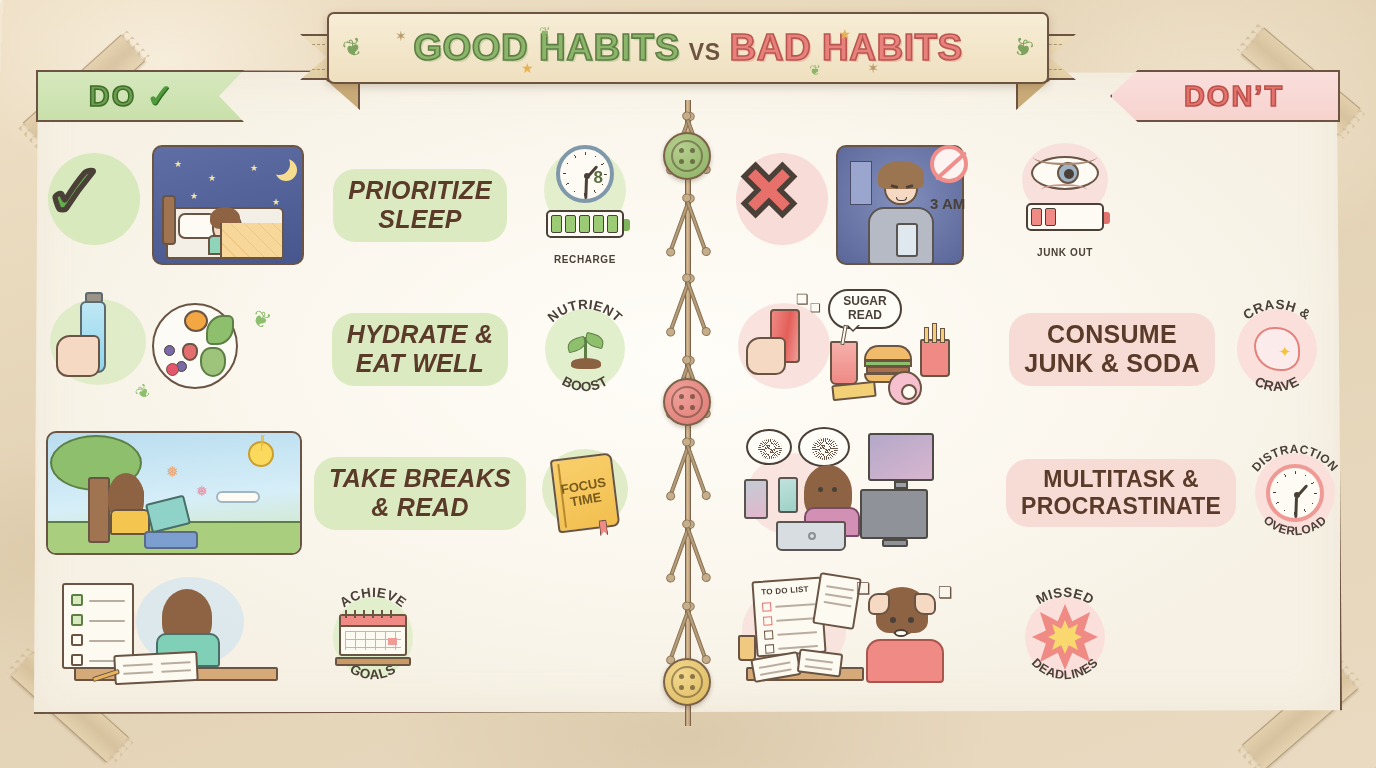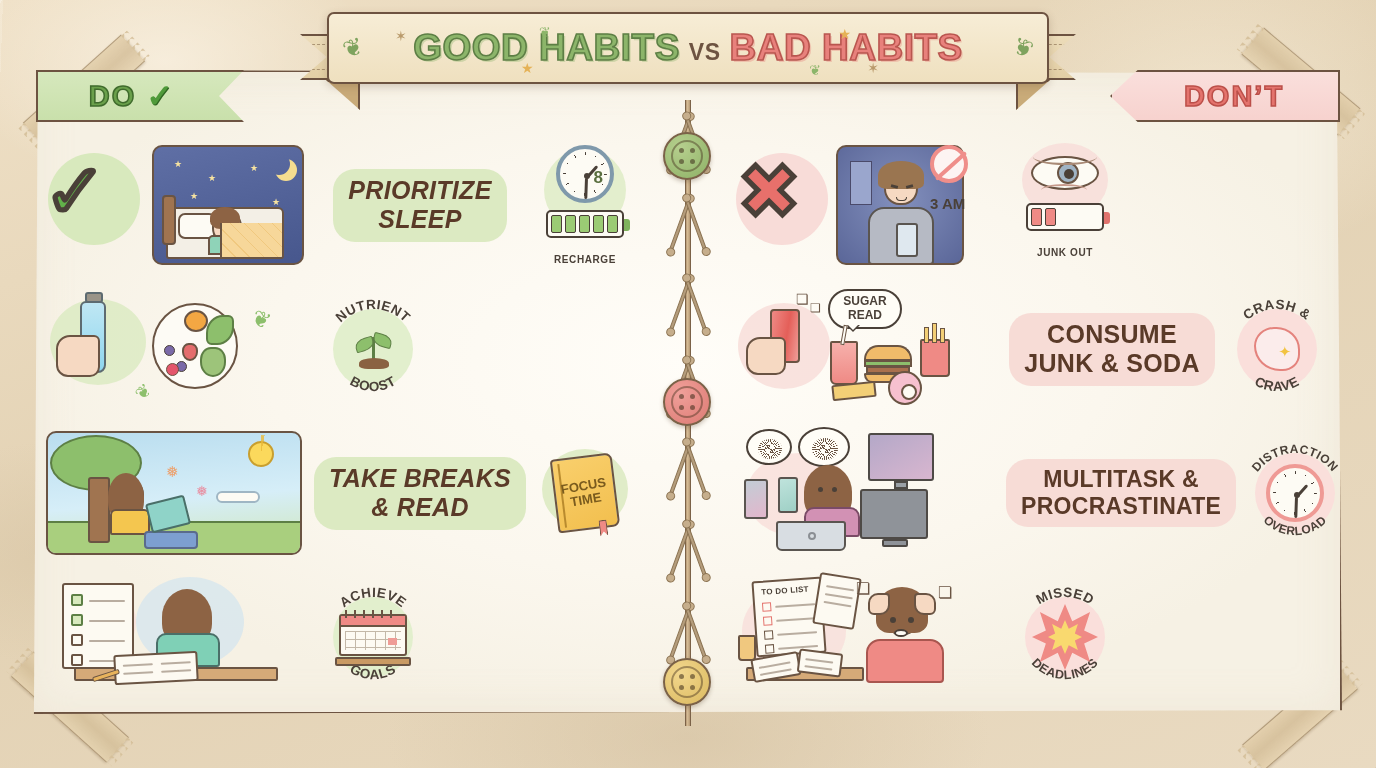--- a/index.html
+++ b/index.html
@@ -491,20 +491,24 @@
           <div class="food" style="left:52px;top:10px;width:28px;height:30px;border-radius:60% 20% 60% 20%;background:#8dbf6c;border:2px solid #5d7f45;"></div>
           <div class="food" style="left:46px;top:42px;width:26px;height:30px;border-radius:50% 50% 60% 60%;background:#9dc47a;border:2px solid #5d7f45;"></div>
           <div class="food" style="left:28px;top:38px;width:16px;height:18px;background:#e46d6d;border:2px solid #6a5443;border-radius:50% 50% 60% 60%;"></div>
           <div class="food" style="left:10px;top:40px;width:11px;height:11px;background:#7b6aa8;border:1.6px solid #4a4038;"></div>
           <div class="food" style="left:22px;top:56px;width:11px;height:11px;background:#7b6aa8;border:1.6px solid #4a4038;"></div>
           <div class="food" style="left:12px;top:58px;width:13px;height:13px;background:#e4566b;border:1.6px solid #6a5443;"></div>
         </div>
         <span style="position:absolute;left:212px;top:24px;font-size:22px;color:#8dbf6c;transform:rotate(22deg);">❦</span>
         <span style="position:absolute;left:96px;top:98px;font-size:18px;color:#8dbf6c;transform:rotate(-40deg);">❦</span>
       </div>
+      <div class="label-wrap">
+        <div class="label good">HYDRATE &amp;
+EAT WELL</div>
+      </div>
       <div class="badge-wrap">
         <div class="round-badge">
           <div class="disc g"></div>
           <svg class="arc-text" viewBox="0 0 112 120">
             <path id="arcTop1" d="M 12 64 A 44 44 0 0 1 100 64" fill="none"></path>
             <path id="arcBot1" d="M 14 60 A 42 42 0 0 0 98 60" fill="none"></path>
             <text><textPath href="#arcTop1" startOffset="50%" text-anchor="middle">NUTRIENT</textPath></text>
             <text><textPath href="#arcBot1" startOffset="50%" text-anchor="middle">BOOST</textPath></text>
           </svg>
           <div class="sprout">

